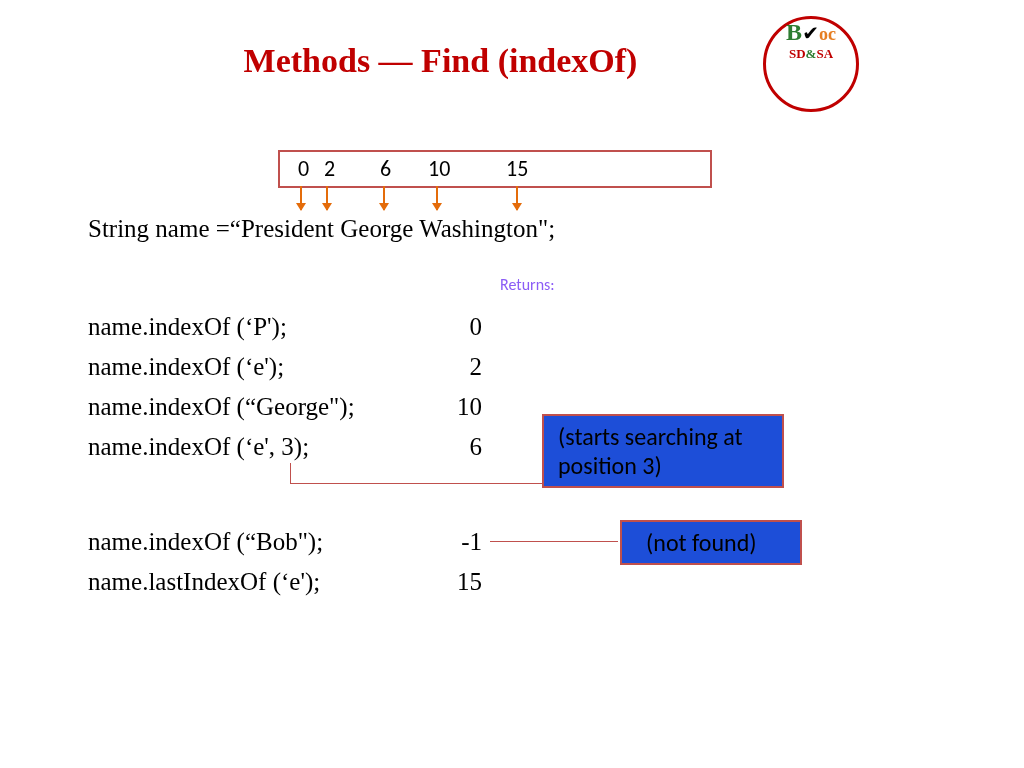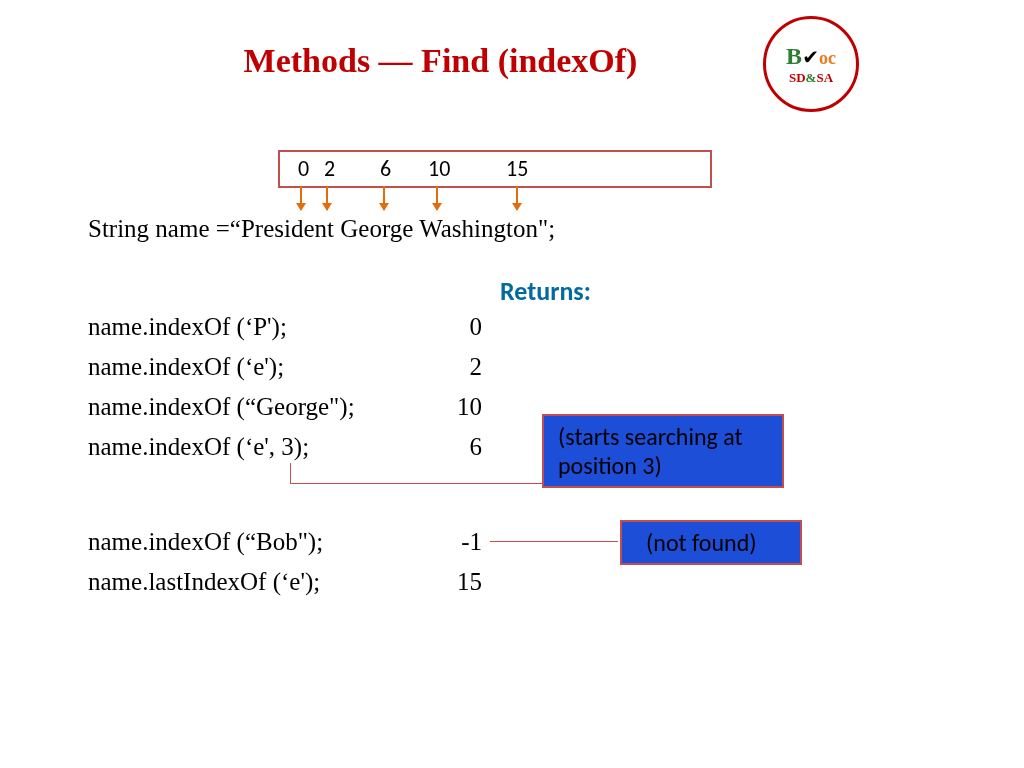--- a/index.html
+++ b/index.html
@@ -31,21 +31,20 @@
     top: 16px;
     right: 22px;
     width: 90px;
     height: 90px;
     border: 3px solid #c00000;
     border-radius: 50%;
     background: #fff;
     display: flex;
     flex-direction: column;
     align-items: center;
-    justify-content: center;
   }
   .logo-bvoc .b { color: #2e7d32; font-size: 24px; font-weight: bold; }
   .logo-bvoc .voc { color: #e67e22; font-size: 18px; font-weight: bold; }
   .logo-check { color: #000; font-size: 20px; }
   .logo-sub { font-size: 13px; font-weight: bold; }
   .logo-sub .sd { color: #c00000; }
   .logo-sub .amp { color: #2e7d32; }
   .logo-sub .sa { color: #c00000; }
 
   .index-box {
@@ -86,23 +85,22 @@
     position: absolute;
     left: 88px;
     font-size: 25px;
     color: #000;
   }
   .returns-head {
     position: absolute;
     left: 500px;
     top: 275px;
     font-family: Calibri, Arial, sans-serif;
-    font-size: 26px;
-    color: #0369a1;
-    font-weight: bold;
+    font-size: 16px;
+    color: #8b5cf6;
   }
   .ret-col {
     position: absolute;
     font-size: 25px;
     color: #000;
     text-align: right;
     width: 50px;
   }
 
   .callout {

